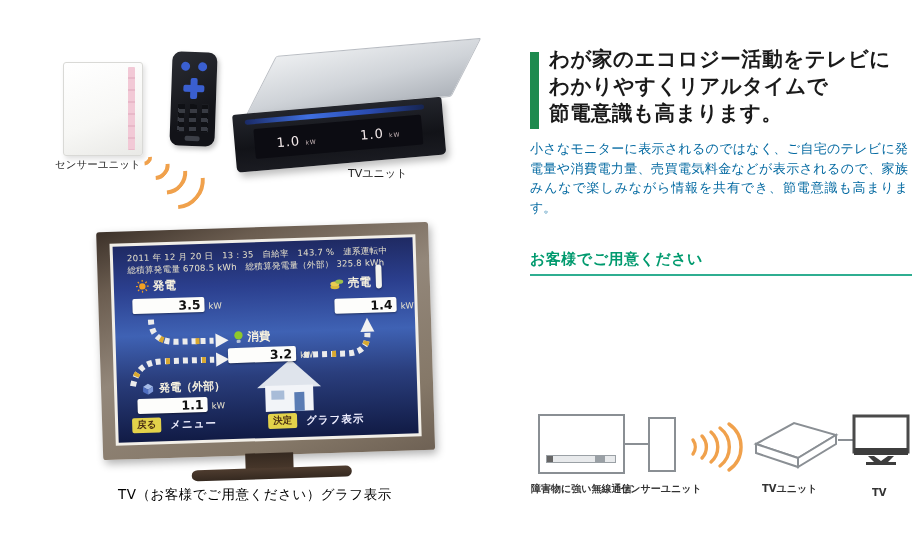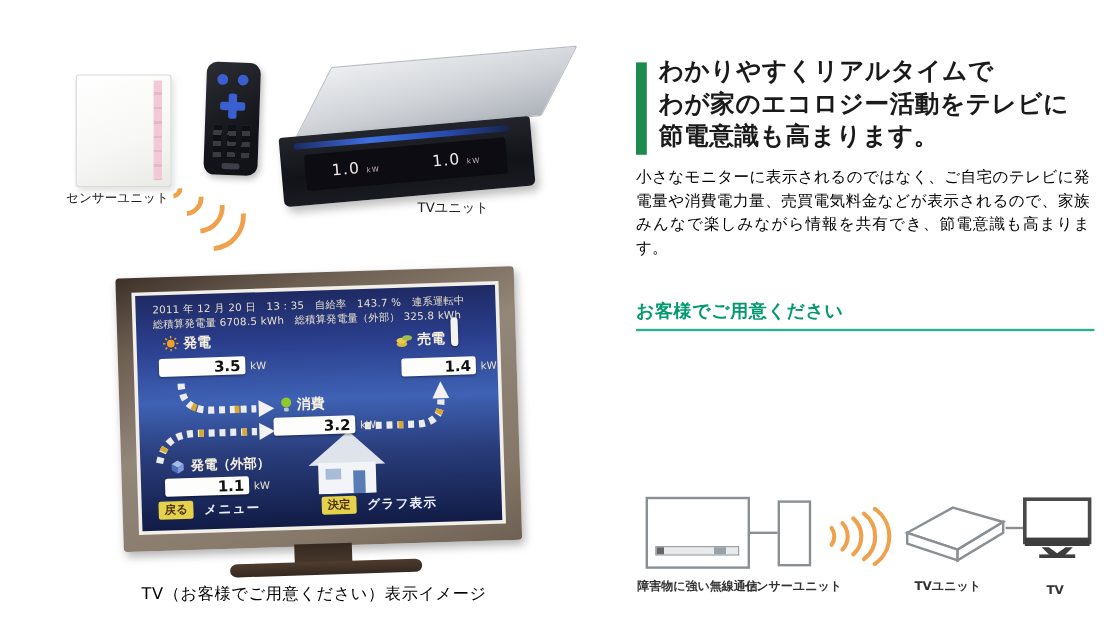--- a/index.html
+++ b/index.html
@@ -76,21 +76,21 @@
   .pillar { position:absolute; width:6px; height:24px; background:#f4f4ef; border-radius:3px; box-shadow:0 1px 2px rgba(0,0,0,.4); }
   .chip { position:absolute; background:#e3d24a; color:#4c3014; font-size:9.5px; font-weight:bold;
     padding:1px 5px; border-radius:2px; }
   .scr-btn-text { position:absolute; color:#eef; font-size:10.5px; font-weight:bold; letter-spacing:1px; }
 
   
   .accent-bar { position:absolute; left:530px; top:52px; width:9px; height:77px; background:#1d8a4e; }
   .headline { position:absolute; left:549px; top:46px; width:370px;
     font-family:"DejaVu Serif","Liberation Serif",serif; font-size:20.5px; font-weight:600;
     color:#1a1a1a; line-height:27px; letter-spacing:.5px; }
-  .para { position:absolute; font-size:13px; line-height:19.5px; color:#000000; text-align:justify; }
+  .para { position:absolute; font-size:13px; line-height:19.5px; color:#0369a1; text-align:justify; }
   .p1 { left:530px; top:139px; width:378px; }
   .section-title { position:absolute; left:530px; top:250px; font-size:15px; font-weight:bold; color:#009a6e; letter-spacing:.5px; }
   .section-rule { position:absolute; left:530px; top:274px; width:382px; height:2px; background:#2fae91; }
   .p2 { left:530px; top:287px; width:380px; }
 
   
   .diag-box { position:absolute; border:2px solid #8a8f94; background:#fff; }
   .diag-line { position:absolute; height:2px; background:#8a8f94; }
   .diag-label { position:absolute; font-size:10px; color:#333; white-space:nowrap; font-weight:bold; }
   .pc-slot { position:absolute; left:6px; bottom:9px; width:70px; height:8px; border:1px solid #9aa0a5;
@@ -216,26 +216,26 @@
           <div class="scr-btn-text" style="left:52px; top:173px;">メニュー</div>
           <div class="chip" style="left:150px; top:172px;">決定</div>
           <div class="scr-btn-text" style="left:188px; top:173px;">グラフ表示</div>
 
         </div>
       </div>
     </div>
     <div class="tv-neck"></div>
     <div class="tv-base"></div>
   </div>
-  <div class="tv-caption">TV（お客様でご用意ください）表示イメージ</div>
+  <div class="tv-caption">TV（お客様でご用意ください）グラフ表示</div>
 
   <div class="accent-bar"></div>
   <div class="headline">
+    <div>わが家のエコロジー活動をテレビに</div>
     <div>わかりやすくリアルタイムで</div>
-    <div>わが家のエコロジー活動をテレビに</div>
     <div>節電意識も高まります。</div>
   </div>
   <div class="para p1">小さなモニターに表示されるのではなく、ご自宅のテレビに発電量や消費電力量、売買電気料金などが表示されるので、家族みんなで楽しみながら情報を共有でき、節電意識も高まります。</div>
 
   <div class="section-title">お客様でご用意ください</div>
   <div class="section-rule"></div>
 
   <div class="diag-box" style="left:538px; top:414px; width:87px; height:60px;">
     <div class="pc-slot"></div>
   </div>

